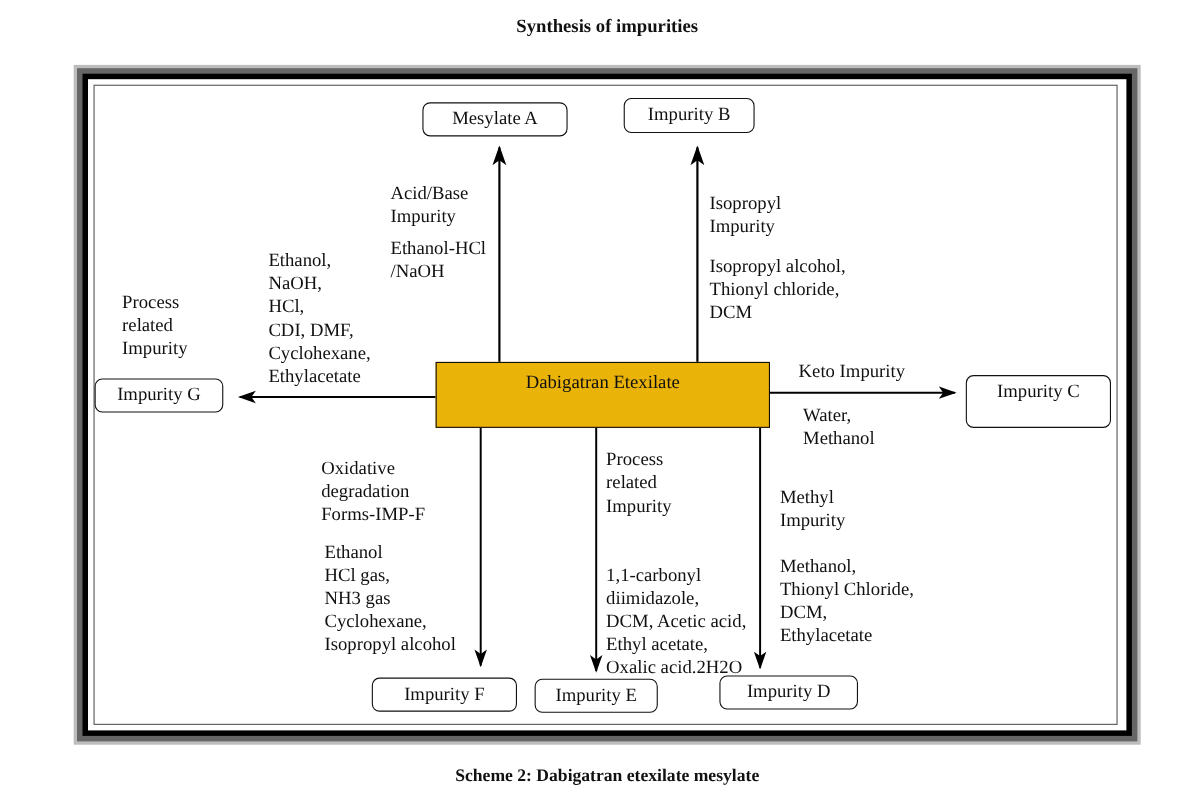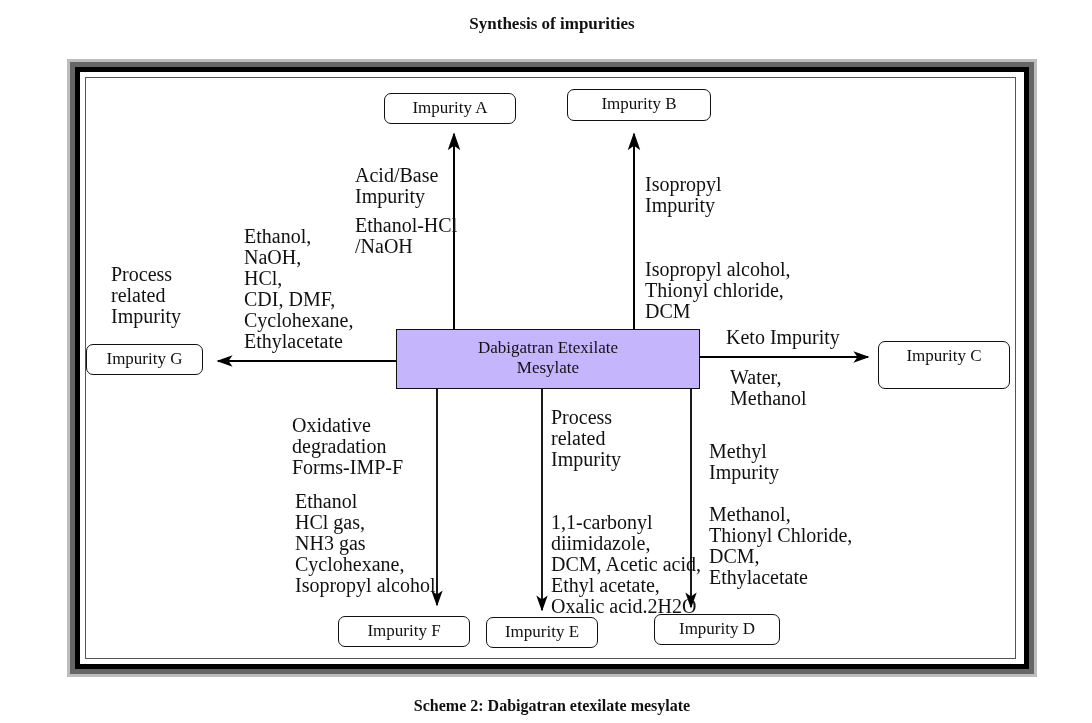--- a/index.html
+++ b/index.html
@@ -16,23 +16,23 @@
   .frame-black { position: absolute; left: 75px; top: 67px; width: 954px; height: 602px;
                  background: #000000; }
   .frame-white { position: absolute; left: 80px; top: 72px; width: 944px; height: 592px;
                  background: #ffffff; }
   .frame-inner { position: absolute; left: 85px; top: 77px; width: 931px; height: 582px;
                  border: 1.5px solid #555; background: #fff; box-sizing: border-box; }
   svg.arrows { position: absolute; left: 0; top: 0; width: 1092px; height: 723px; }
   .box { position: absolute; border: 1.3px solid #111; border-radius: 7px; background: #fff;
          text-align: center; font-size: 17px; box-sizing: border-box; line-height: 27px; }
   .center-box { position: absolute; left: 396px; top: 329px; width: 304px; height: 60px;
-                border: 1.5px solid #111; background: #c4b5fd; text-align: center;
+                border: 1.5px solid #111; background: #eab308; text-align: center;
                 font-size: 17px; line-height: 20px; box-sizing: border-box; padding-top: 8px; }
-  .label { position: absolute; font-size: 20px; line-height: 21px; white-space: pre; }
+  .label { position: absolute; font-size: 17px; line-height: 21px; white-space: pre; }
 </style>
 </head>
 <body>
 
 <div class="title">Synthesis of impurities</div>
 
 <div class="frame-outer"></div>
 <div class="frame-dark"></div>
 <div class="frame-black"></div>
 <div class="frame-white"></div>
@@ -48,39 +48,38 @@
   <line x1="634" y1="329" x2="634" y2="134" stroke="#000" stroke-width="2" marker-end="url(#ah)"></line>
   <line x1="396" y1="361" x2="218" y2="361" stroke="#000" stroke-width="1.8" marker-end="url(#ah)"></line>
   <line x1="700" y1="357" x2="868" y2="357" stroke="#000" stroke-width="1.8" marker-end="url(#ah)"></line>
   <line x1="437" y1="389" x2="437" y2="605" stroke="#000" stroke-width="1.8" marker-end="url(#ah)"></line>
   <line x1="542" y1="389" x2="542" y2="610" stroke="#000" stroke-width="1.8" marker-end="url(#ah)"></line>
   <line x1="691" y1="389" x2="691" y2="607" stroke="#000" stroke-width="1.8" marker-end="url(#ah)"></line>
 </svg>
 
 <div class="center-box">
   <div>Dabigatran Etexilate</div>
-  <div>Mesylate</div>
 </div>
 
-<div class="box" style="left:384px;top:93px;width:132px;height:31px;">Impurity A</div>
-<div class="box" style="left:567px;top:89px;width:144px;height:32px;">Impurity B</div>
+<div class="box" style="left:384px;top:93px;width:132px;height:31px;">Mesylate A</div>
+<div class="box" style="left:567px;top:89px;width:119px;height:32px;">Impurity B</div>
 <div class="box" style="left:86px;top:344px;width:117px;height:31px;">Impurity G</div>
 <div class="box" style="left:878px;top:341px;width:132px;height:48px;">Impurity C</div>
 <div class="box" style="left:338px;top:616px;width:132px;height:31px;">Impurity F</div>
 <div class="box" style="left:486px;top:617px;width:112px;height:31px;">Impurity E</div>
 <div class="box" style="left:654px;top:614px;width:126px;height:31px;">Impurity D</div>
 
 <div class="label" style="left:355px;top:165px;">Acid/Base
 Impurity</div>
 <div class="label" style="left:355px;top:215px;">Ethanol-HCl
 /NaOH</div>
 
 <div class="label" style="left:645px;top:174px;">Isopropyl
 Impurity</div>
-<div class="label" style="left:645px;top:231px;margin-top:28px;">Isopropyl alcohol,
+<div class="label" style="left:645px;top:231px;">Isopropyl alcohol,
 Thionyl chloride,
 DCM</div>
 
 <div class="label" style="left:111px;top:264px;">Process
 related
 Impurity</div>
 <div class="label" style="left:244px;top:226px;">Ethanol,
 NaOH,
 HCl,
 CDI, DMF,

